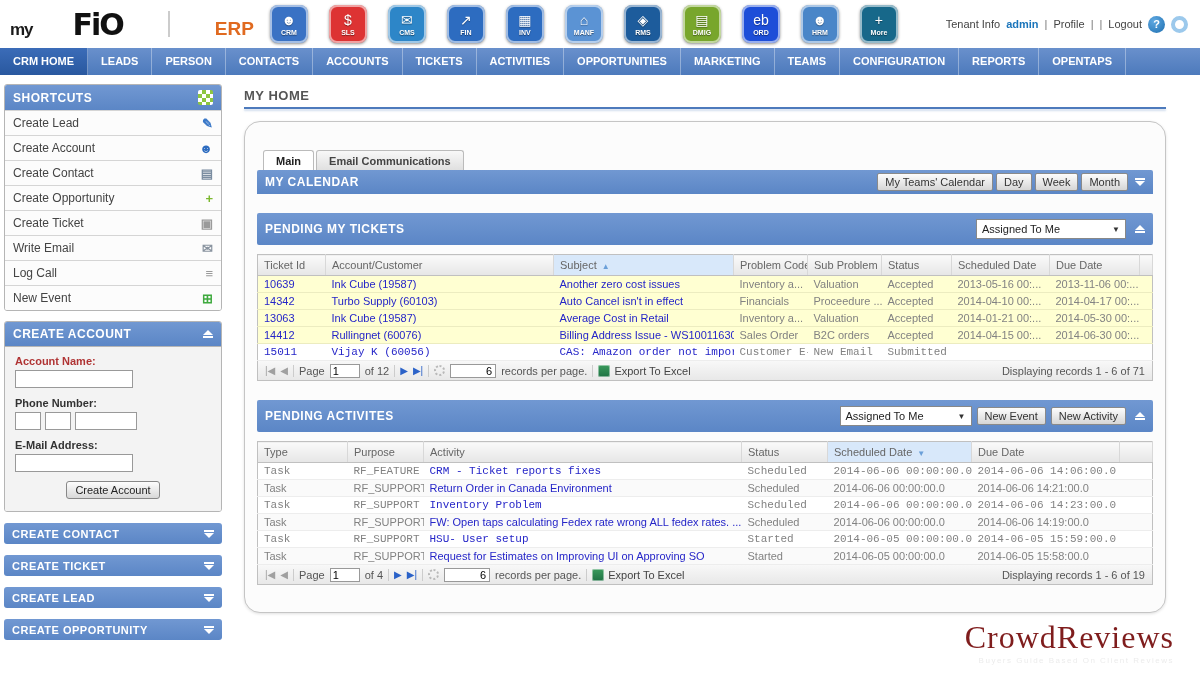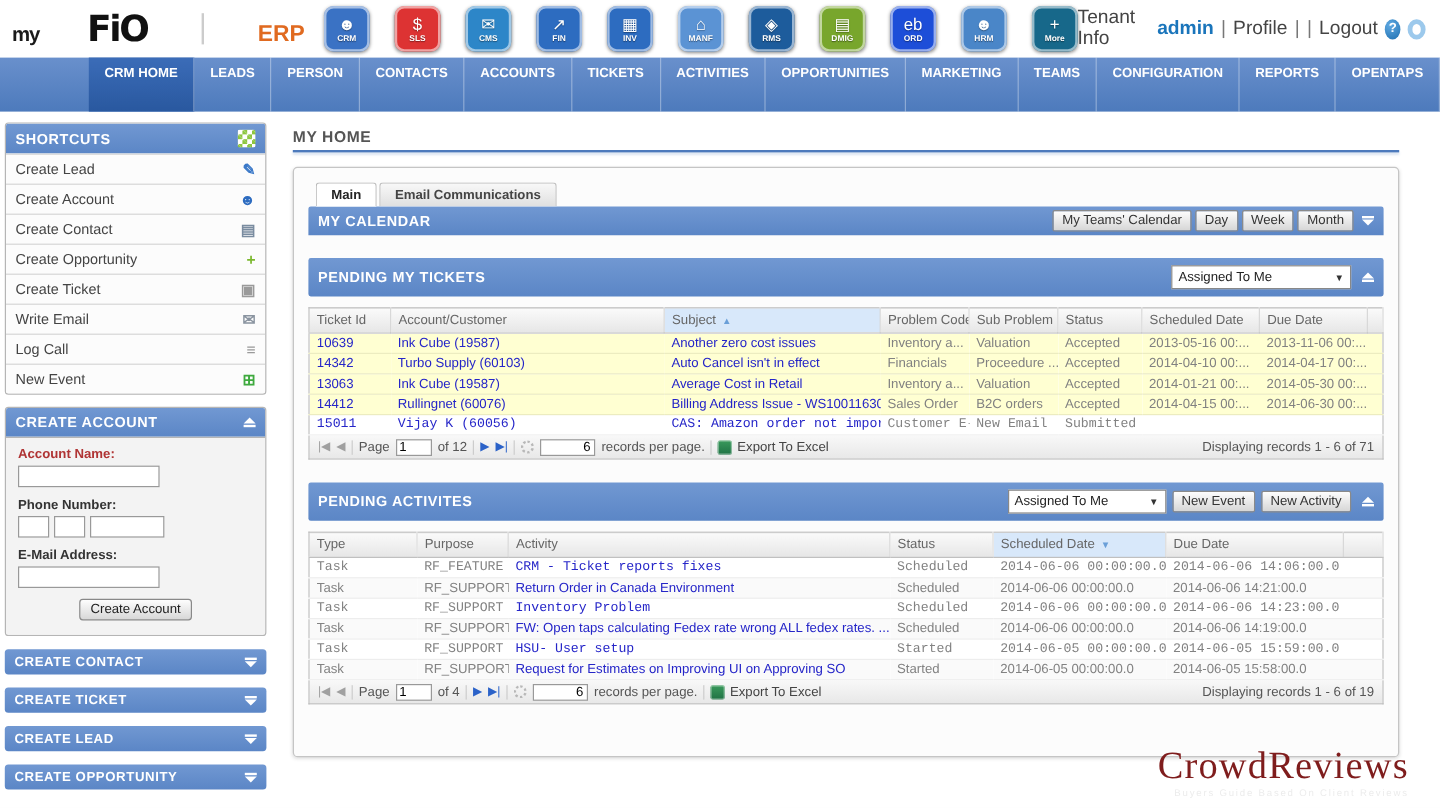--- a/index.html
+++ b/index.html
@@ -14,31 +14,31 @@
   .lg-fio { font-size:30px; font-weight:bold; color:#111; letter-spacing:-2px; font-family:"DejaVu Sans",sans-serif; }
   .lg-div { width:2px; height:26px; background:#ccc; margin:0 5px; align-self:center; }
   .lg-erp { font-size:19px; font-weight:bold; color:#e06a20; letter-spacing:0px; }
   .apps { display:flex; gap:21px; margin-left:16px; }
   .tile { width:38px; height:38px; border-radius:8px; display:flex; flex-direction:column;
           align-items:center; justify-content:center; cursor:pointer;
           box-shadow:0 1px 3px rgba(0,0,0,.45), inset 0 0 0 2px rgba(255,255,255,.55);
           background:#3a72c4; }
   .tile .glyph { color:#fff; font-size:14px; line-height:15px; text-shadow:0 1px 1px rgba(0,0,0,.35); }
   .tile .tlabel { color:#fff; font-size:7px; font-weight:bold; margin-top:1px; text-shadow:0 1px 1px rgba(0,0,0,.45); }
-  .userlinks { margin-left:auto; display:flex; align-items:center; gap:6px; font-size:16px; color:#444; }
+  .userlinks { margin-left:auto; display:flex; align-items:center; gap:6px; font-size:11px; color:#444; }
   .username { color:#1a75bb; font-weight:bold; }
   .sep::before { content:"|"; color:#777; }
   .help-badge { width:17px; height:17px; border-radius:50%; color:#fff; font-weight:bold; font-size:11px;
                 display:flex; align-items:center; justify-content:center; cursor:pointer;
                 background:radial-gradient(circle at 35% 30%, #5fa9e2, #1f6fb0); }
   .help-badge::before { content:"?"; }
   .ring { width:17px; height:17px; border-radius:50%; border:4px solid #9cc9ec; background:#fff; cursor:pointer; }
 
   
-  .nav { display:flex; height:45px; background:linear-gradient(#6990cc,#4d7abc);justify-content:flex-end; }
+  .nav { display:flex; height:27px; background:linear-gradient(#6990cc,#4d7abc); }
   .nav-item { line-height:27px; padding:0 13px; color:#fff; font-weight:bold; font-size:11px;
               border-right:1px solid rgba(255,255,255,.35); cursor:pointer; white-space:nowrap; }
   .nav-item.active { background:linear-gradient(#3b6cb8,#29589f); }
 
   
   .page { display:flex; align-items:flex-start; padding-top:9px; }
   .sidebar { width:218px; margin-left:4px; flex-shrink:0; }
   .mainarea { flex:1; padding:0 34px 0 22px; min-width:0; }
 
   
@@ -72,22 +72,22 @@
   .phone-row { display:flex; gap:4px; margin-bottom:9px; }
   .w-s { width:26px; } .w-m { width:62px; }
   .btn-row { text-align:center; margin-top:4px; }
   .btn { font-size:11px; padding:2px 8px; border:1px solid #888; border-radius:3px; color:#222;
          background:linear-gradient(#fdfdfd,#d8d8d8); cursor:pointer; }
   .cbar { height:21px; margin-top:11px; border-radius:3px; font-size:11px; cursor:pointer; }
 
   
   .ptitle { font-size:13px; font-weight:bold; color:#555; letter-spacing:.5px; padding-top:4px; }
   .prule { height:2px; background:#4d7abc; margin-top:4px; box-shadow:0 2px 2px rgba(77,122,188,.25); }
-  .card { margin-top:12px; border:1px solid #c5c5c5; border-radius:4px; background:#fcfcfc;
-          padding:12px 12px 14px; min-height:492px; box-shadow:0 1px 3px rgba(0,0,0,.12); }
+  .card { margin-top:12px; border:1px solid #c5c5c5; border-radius:16px; background:#fcfcfc;
+          padding:28px 12px 14px; min-height:492px; box-shadow:0 1px 3px rgba(0,0,0,.12); }
   .tabs { display:flex; gap:2px; margin-left:6px; }
   .tab { padding:4px 12px 3px; font-size:11px; font-weight:bold; border:1px solid #bbb; border-bottom:none;
          border-radius:3px 3px 0 0; background:linear-gradient(#f8f8f8,#e0e0e0); color:#444; cursor:pointer; }
   .tab.active { background:#fff; color:#222; }
   .calbar { height:24px; font-size:12px; border-radius:2px 2px 0 0; }
   .cal-right { margin-left:auto; display:flex; align-items:center; gap:3px; }
   .sbtn { font-size:11px; font-weight:normal; letter-spacing:0; padding:2px 7px; border:1px solid #8a8a8a;
           border-radius:2px; background:linear-gradient(#fdfdfd,#d6d6d6); color:#333; cursor:pointer; white-space:nowrap; }
   .secbar { height:32px; font-size:12px; margin-top:19px; border-radius:2px; }
   .secbar.first { margin-top:19px; }

